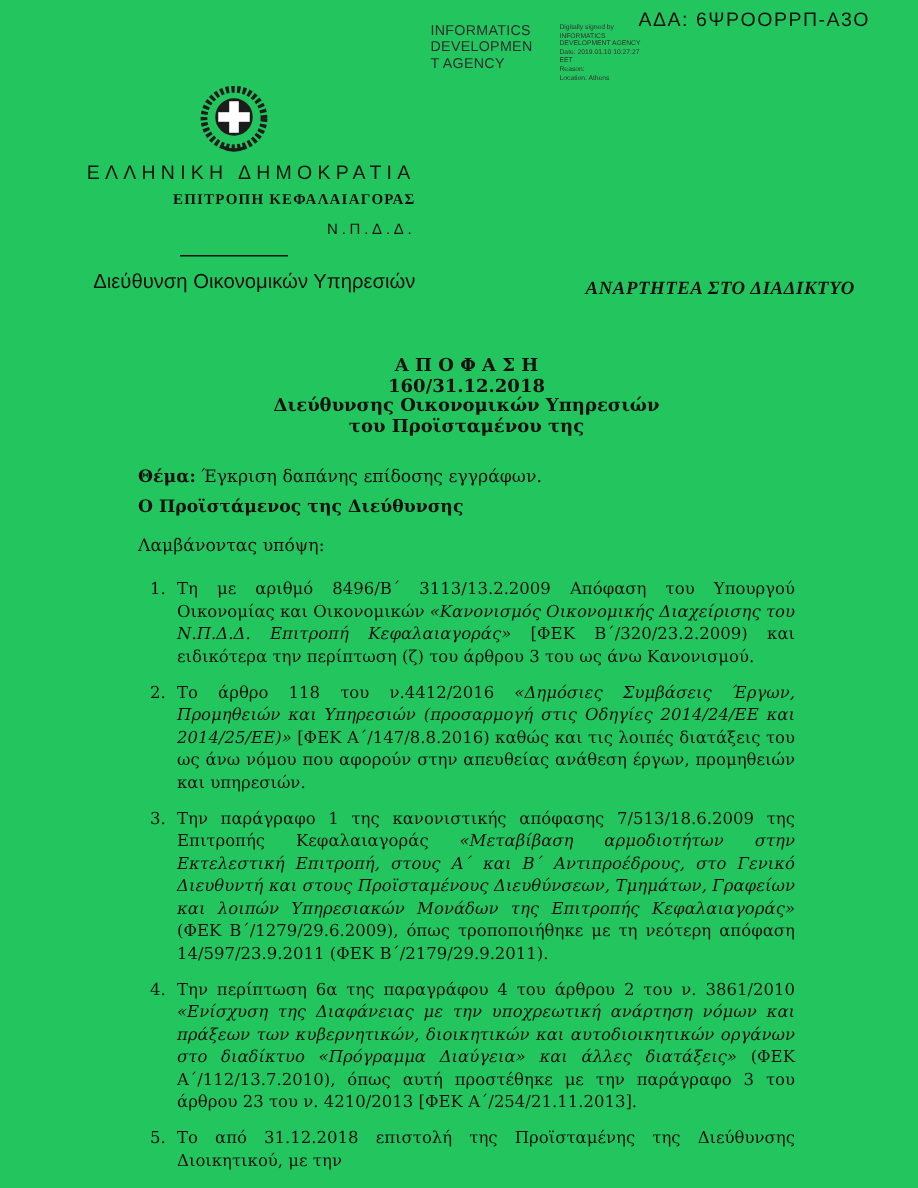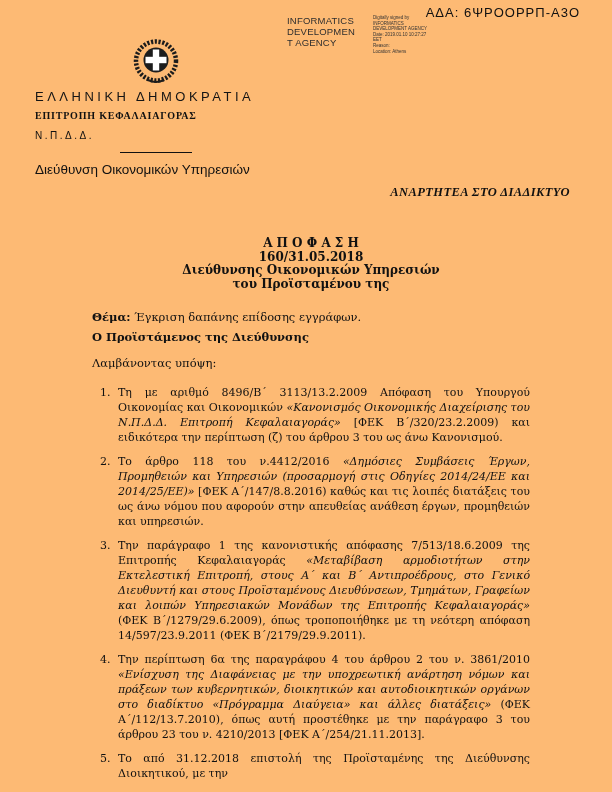--- a/index.html
+++ b/index.html
@@ -1,20 +1,20 @@
 <!DOCTYPE html>
 <html><head>
 <meta charset="utf-8">
 <style>
   html,body{margin:0;padding:0;background:#e8e8e8;}
   .page{
     position:relative;
     width:612px;height:792px;
     margin:0 auto;
-    background:#fdba74;
+    background:#22c55e;
     font-family:"DejaVu Serif", serif;
     color:#111;
     overflow:hidden;
   }
   
   .ada{
     position:absolute;top:5px;right:32px;
     font-family:"Liberation Sans", sans-serif;
     font-size:13px;letter-spacing:1px;color:#111;
     font-weight:500;
@@ -28,22 +28,22 @@
     font-size:9.5px;line-height:11px;color:#2e2e2e;
     letter-spacing:.2px;white-space:nowrap;
   }
   .stamp-small{
     font-family:"Liberation Sans", sans-serif;
     font-size:4.5px;line-height:5.6px;color:#333;
     white-space:nowrap;
   }
   
   .letterhead{
-    position:absolute;top:39px;left:35px;width:242px;
-    text-align:left;
+    position:absolute;top:57px;left:35px;width:242px;
+    text-align:right;
   }
   .emblem{display:block;margin:0 auto 4px auto;}
   .state{
     font-family:"Liberation Sans", sans-serif;
     font-size:13px;letter-spacing:3.5px;color:#141414;
     margin-top:2px;white-space:nowrap;
   }
   .authority{
     font-family:"Liberation Serif", serif;
     font-weight:bold;font-size:10px;letter-spacing:.8px;
@@ -119,21 +119,21 @@
     <div class="legal-form">Ν.Π.Δ.Δ.</div>
     <div class="head-rule"></div>
     <div class="directorate">Διεύθυνση Οικονομικών Υπηρεσιών</div>
   </div>
 
   <div class="internet-note">ΑΝΑΡΤΗΤΕΑ ΣΤΟ ΔΙΑΔΙΚΤΥΟ</div>
 
   <div class="content">
     <div class="title-block">
       <div>Α Π Ο Φ Α Σ Η</div>
-      <div>160/31.05.2018</div>
+      <div>160/31.12.2018</div>
       <div>Διεύθυνσης Οικονομικών Υπηρεσιών</div>
       <div>του Προϊσταμένου της</div>
     </div>
 
     <div class="subject-line">
       <span class="lbl">Θέμα:</span><span> Έγκριση δαπάνης επίδοσης εγγράφων.</span>
     </div>
 
     <div class="issuer-heading">Ο  Προϊστάμενος  της Διεύθυνσης</div>
 

